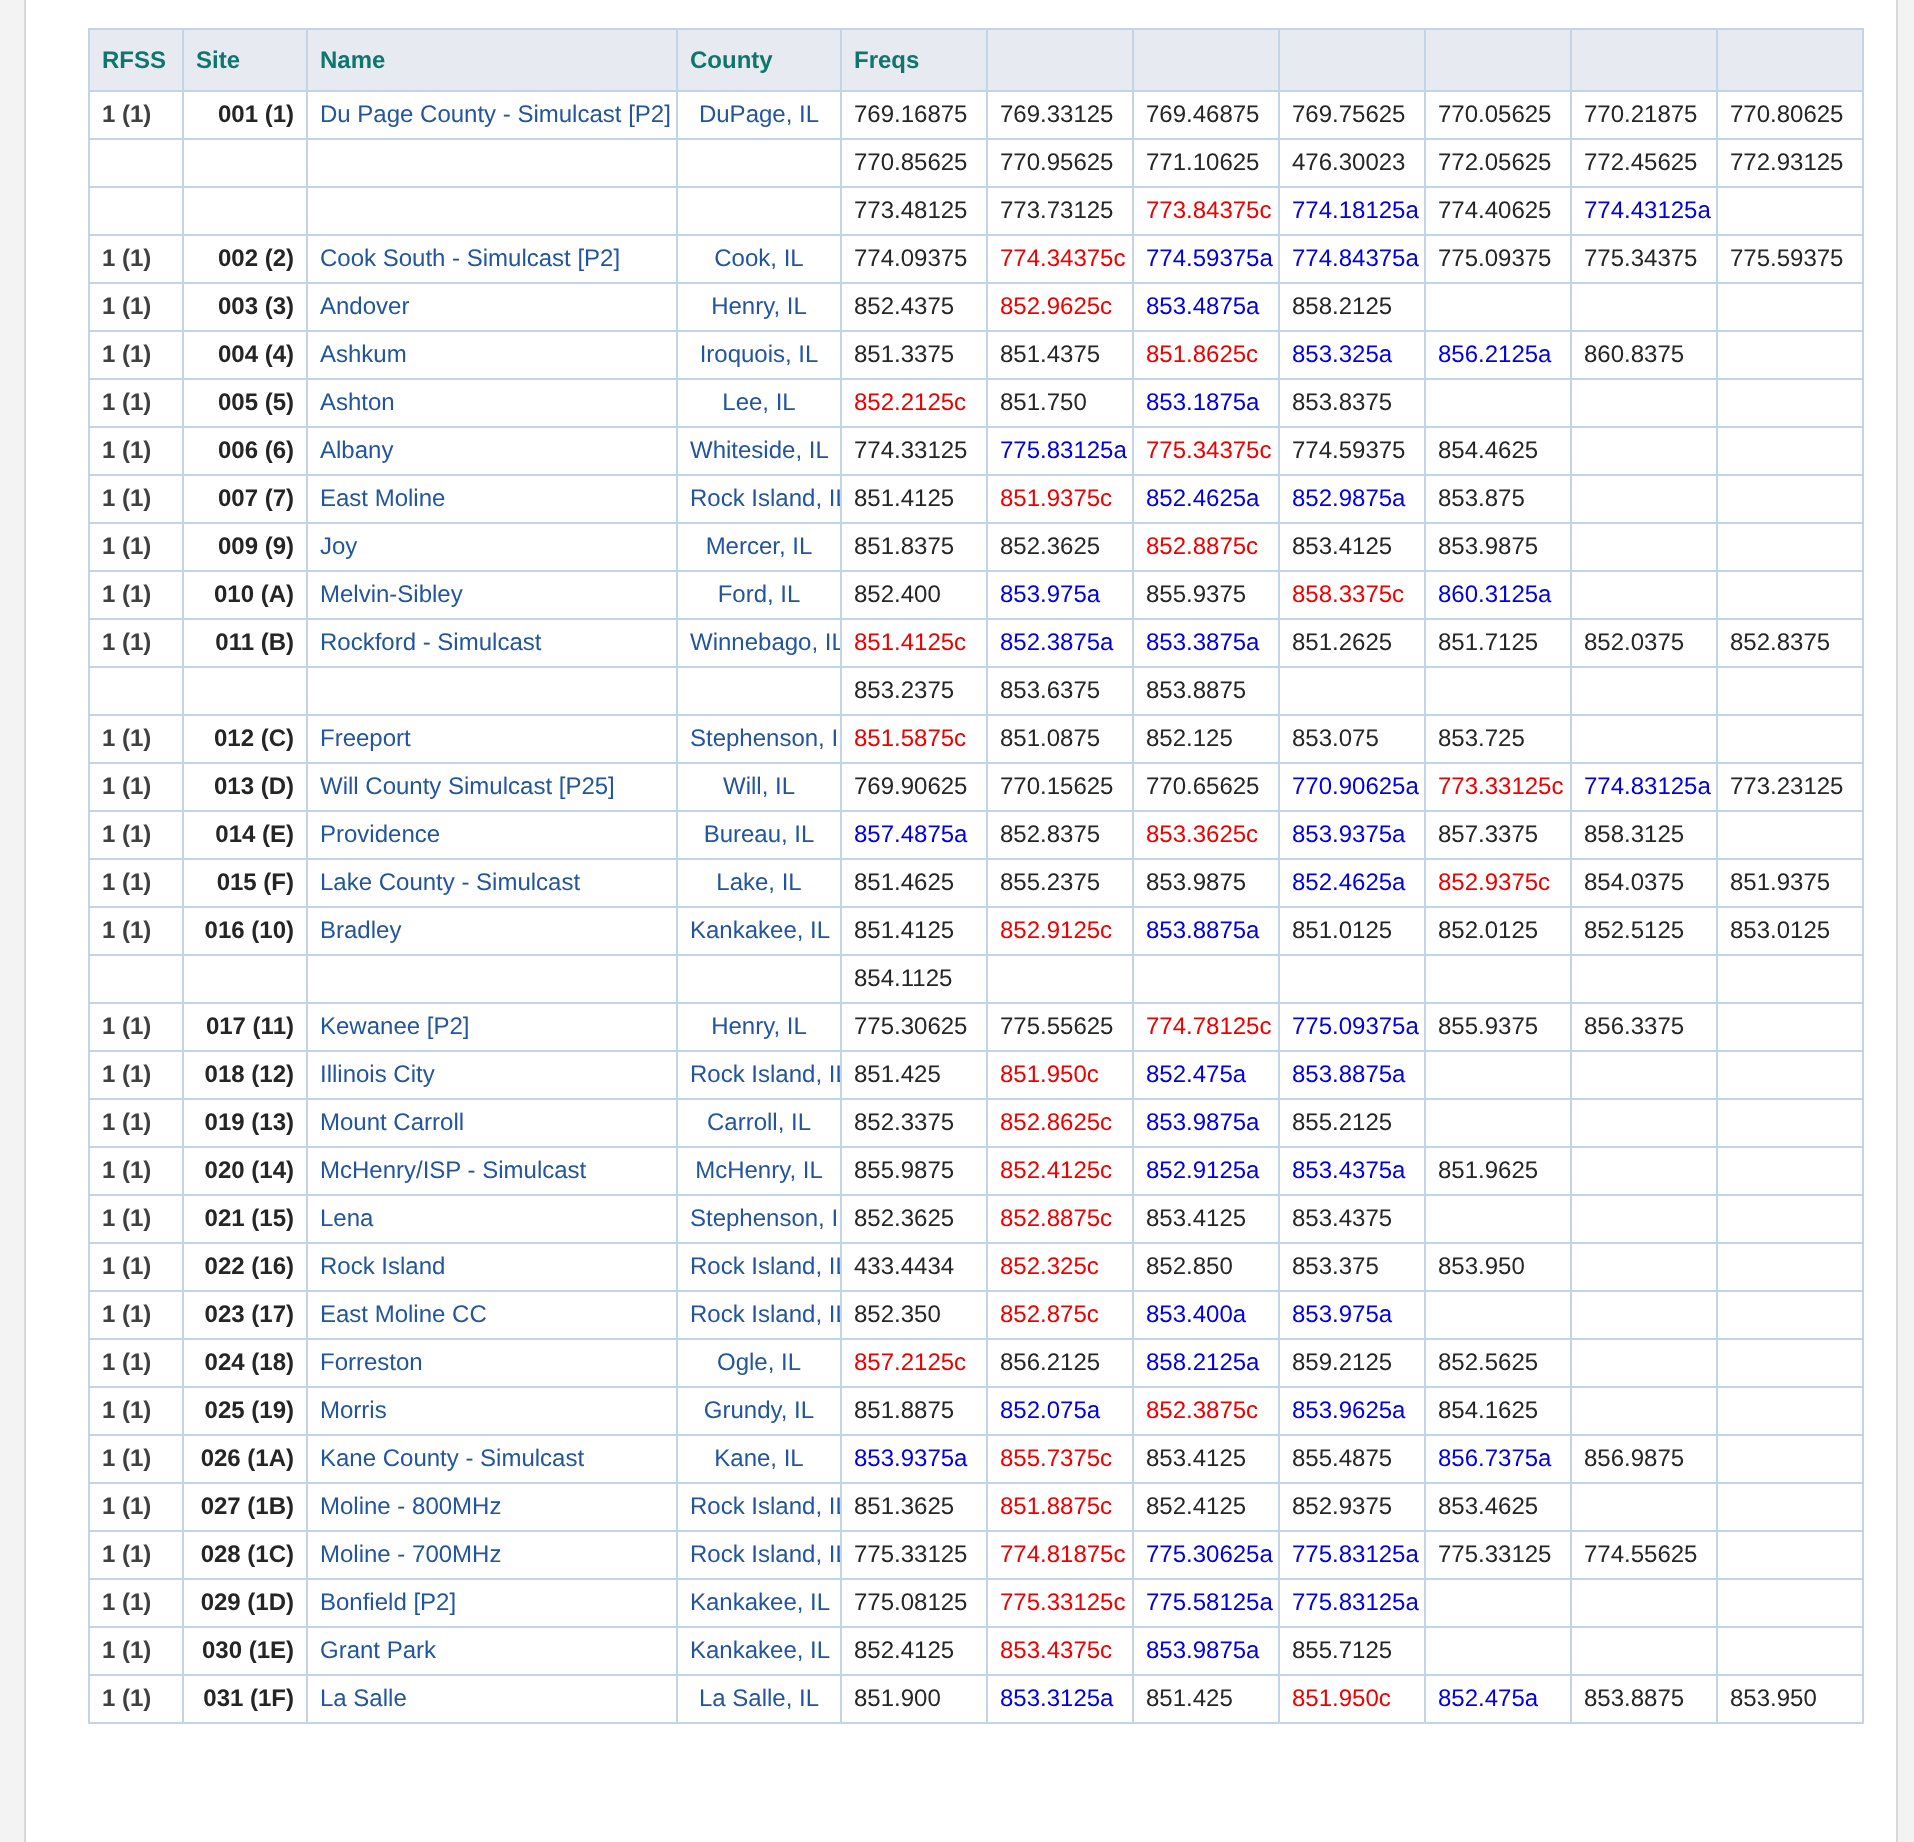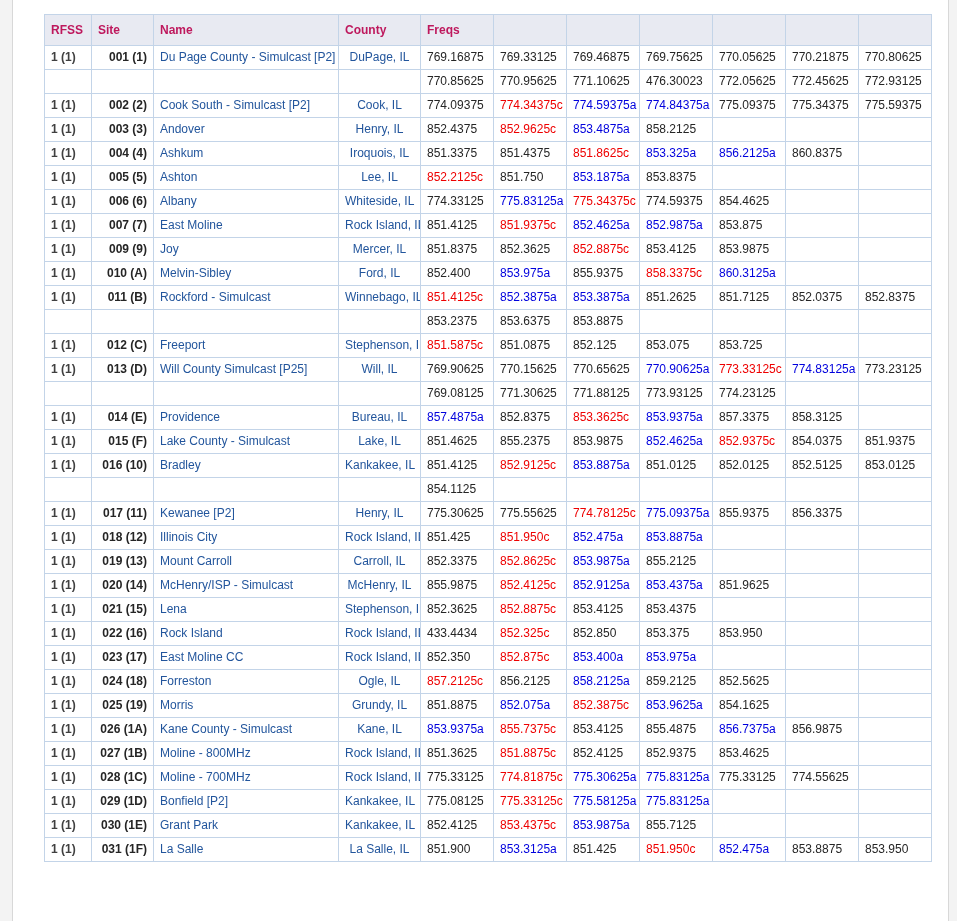--- a/index.html
+++ b/index.html
@@ -58,21 +58,21 @@
     border: 1px solid #c3d4e8;
     padding: 4px 6px;
     vertical-align: middle;
     font-size: 12px;
     line-height: 1.25;
     white-space: nowrap;
     overflow: hidden;
   }
   table.site-table thead th {
     background: #e8eaf2;
-    color: #be185d;
+    color: #0f766e;
     font-weight: bold;
     text-align: left;
     height: 20px;
     padding-top: 5px;
     padding-bottom: 5px;
   }
 
   
   col.c-rfss   { width: 47px; }
   col.c-site   { width: 62px; }
@@ -155,20 +155,33 @@
             <td class="name"></td>
             <td class="county"></td>
             <td class="freq">770.85625</td>
             <td class="freq">770.95625</td>
             <td class="freq">771.10625</td>
             <td class="freq">476.30023</td>
             <td class="freq">772.05625</td>
             <td class="freq">772.45625</td>
             <td class="freq">772.93125</td>
           </tr>
+          <tr class="cont">
+            <td class="rfss"></td>
+            <td class="site"></td>
+            <td class="name"></td>
+            <td class="county"></td>
+            <td class="freq">773.48125</td>
+            <td class="freq">773.73125</td>
+            <td class="freq ctrl">773.84375c</td>
+            <td class="freq alt">774.18125a</td>
+            <td class="freq">774.40625</td>
+            <td class="freq alt">774.43125a</td>
+            <td class="freq empty"></td>
+          </tr>
           <tr>
             <td class="rfss">1 (1)</td>
             <td class="site">002 (2)</td>
             <td class="name">Cook South - Simulcast [P2]</td>
             <td class="county">Cook, IL</td>
             <td class="freq">774.09375</td>
             <td class="freq ctrl">774.34375c</td>
             <td class="freq alt">774.59375a</td>
             <td class="freq alt">774.84375a</td>
             <td class="freq">775.09375</td>
@@ -311,33 +324,20 @@
             <td class="name">Will County Simulcast [P25]</td>
             <td class="county">Will, IL</td>
             <td class="freq">769.90625</td>
             <td class="freq">770.15625</td>
             <td class="freq">770.65625</td>
             <td class="freq alt">770.90625a</td>
             <td class="freq ctrl">773.33125c</td>
             <td class="freq alt">774.83125a</td>
             <td class="freq">773.23125</td>
           </tr>
-          <tr class="cont">
-            <td class="rfss"></td>
-            <td class="site"></td>
-            <td class="name"></td>
-            <td class="county"></td>
-            <td class="freq">769.08125</td>
-            <td class="freq">771.30625</td>
-            <td class="freq">771.88125</td>
-            <td class="freq">773.93125</td>
-            <td class="freq">774.23125</td>
-            <td class="freq empty"></td>
-            <td class="freq empty"></td>
-          </tr>
           <tr>
             <td class="rfss">1 (1)</td>
             <td class="site">014 (E)</td>
             <td class="name">Providence</td>
             <td class="county">Bureau, IL</td>
             <td class="freq alt">857.4875a</td>
             <td class="freq">852.8375</td>
             <td class="freq ctrl">853.3625c</td>
             <td class="freq alt">853.9375a</td>
             <td class="freq">857.3375</td>

